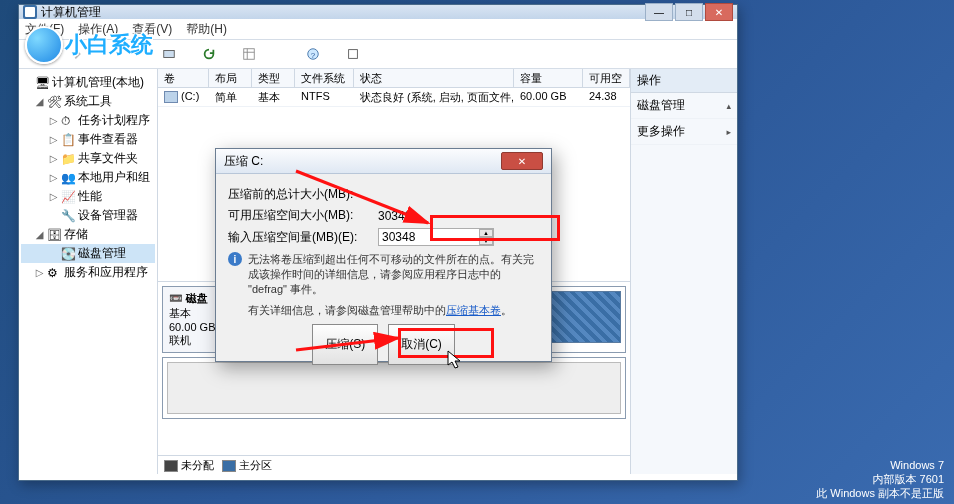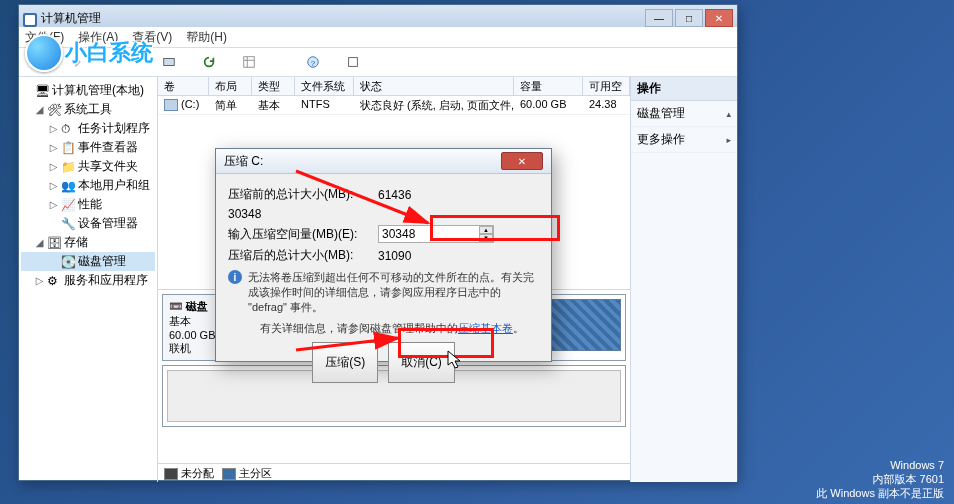--- a/index.html
+++ b/index.html
@@ -1,18 +1,18 @@
 <!DOCTYPE html>
 <html><head>
 <meta charset="utf-8">
 <style>
 html,body{margin:0;padding:0;font-family:"Microsoft YaHei","SimSun",Tahoma,sans-serif;font-size:12px;background:#2b5797;color:#000;overflow:hidden}
 .desktop{width:954px;height:504px;position:relative;background:linear-gradient(135deg,#1e4a7a 0%,#2b5797 50%,#3a6bb0 100%)}
 .window{position:absolute;left:18px;top:4px;width:718px;height:475px;background:#fff;border:1px solid #4a6b8a;box-shadow:2px 4px 12px rgba(0,0,0,.3)}
-.titlebar{height:22px;background:linear-gradient(#d9e5f3,#c3d5ea);display:flex;align-items:flex-end;padding:0 4px;font-size:12px}
+.titlebar{height:14px;background:linear-gradient(#d9e5f3,#c3d5ea);display:flex;align-items:center;padding:0 4px;font-size:12px}
 .titlebar .ticon{width:14px;height:14px;margin-right:4px;background:#3a6ea5;border-radius:2px;position:relative}
 .titlebar .ticon::before{content:"";position:absolute;left:2px;top:2px;width:10px;height:10px;background:#fff;border-radius:1px}
 .winbtns{margin-left:auto;display:flex;gap:2px}
 .winbtn{width:26px;height:16px;background:#d3deec;border:1px solid #9bb0c8;font-size:10px;display:flex;align-items:center;justify-content:center;cursor:pointer}
 .winbtn.close{background:#d86a5e;color:#fff;border-color:#b04a3e}
 .menubar{height:20px;display:flex;align-items:center;padding:0 6px;gap:14px;border-bottom:1px solid #d5dde7;font-size:12px;color:#333}
 .toolbar{height:28px;display:flex;align-items:center;padding:0 6px;gap:16px;border-bottom:1px solid #d5dde7;position:relative}
 .tbbtn{width:22px;height:22px;border:1px solid transparent;display:flex;align-items:center;justify-content:center;border-radius:3px}
 .tbbtn svg{width:14px;height:14px}
 .logo-over{position:absolute;left:6px;top:-14px;display:flex;align-items:center;gap:2px;pointer-events:none}
@@ -36,21 +36,21 @@
 .disk-row{display:flex;border:1px solid #8a9bb0;margin:4px;background:#fff}
 .disk-head{width:72px;border-right:5px solid #000000;padding:4px 6px;font-size:11px;background:#f4f6fa}
 .disk-body{flex:1;padding:4px}
 .part{height:50px;border:1px solid #5a7ba0;background:repeating-linear-gradient(45deg,#3a6ea5 0 4px,#5588c0 4px 8px);display:flex;align-items:center;justify-content:center;color:#fff;font-size:11px}
 .part.blank{background:#eee;border:1px solid #bbb;color:#555}
 .legend{height:18px;border-top:1px solid #cfd8e3;display:flex;align-items:center;gap:8px;padding:0 6px;font-size:11px}
 .legend .sw{width:12px;height:10px;display:inline-block;border:1px solid #888;margin-right:3px;vertical-align:middle}
 .legend .sw.unalloc{background:#444}
 .legend .sw.primary{background:#3a6ea5}
 .right-pane{width:106px;border-left:1px solid #cfd8e3;background:#f5f8fc}
-.right-pane .hdr{background:#e3ecf6;border-bottom:1px solid #cfd8e3;padding:3px 6px;font-weight:bold}
+.right-pane .hdr{background:#e3ecf6;border-bottom:1px solid #cfd8e3;padding:3px 6px;font-weight:normal}
 .right-pane .act{padding:4px 6px;border-bottom:1px solid #eef2f7;display:flex;align-items:center;justify-content:space-between}
 .right-pane .act .tri{font-size:9px;color:#555}
 
 .dialog{position:absolute;left:215px;top:148px;width:335px;height:212px;background:#f0f0f0;border:1px solid #6b7d92;box-shadow:4px 6px 18px rgba(0,0,0,.35);z-index:20}
 .dialog .dtitle{height:24px;background:linear-gradient(#fbfcfe,#dfe8f3);display:flex;align-items:center;padding:0 8px;border-bottom:1px solid #b8c6d8}
 .dialog .dclose{margin-left:auto;width:40px;height:16px;background:#c94f44;border:1px solid #8f3a32;color:#fff;display:flex;align-items:center;justify-content:center;font-size:10px;border-radius:2px;cursor:pointer}
 .dialog .dbody{padding:8px 12px}
 .form-row{display:flex;align-items:center;margin:4px 0;font-size:12px}
 .form-row .lbl{width:150px}
 .form-row .val{flex:1}
@@ -253,44 +253,40 @@
   </div>
 
   <div class="dialog">
     <div class="dtitle">
       <span>压缩 C:</span>
       <div class="dclose">✕</div>
     </div>
     <div class="dbody">
       <div class="form-row">
           <span class="lbl">压缩前的总计大小(MB):</span>
-          <span class="val">61436</span>
         </div>
       <div class="form-row">
+          <span class="lbl">可用压缩空间大小(MB):</span>
           <span class="val">30348</span>
         </div>
       <div class="form-row">
           <span class="lbl">输入压缩空间量(MB)(E):</span>
         <span class="val"><span class="spinwrap">
           <input value="30348" style="">
           <span class="spn">
                 <div>▲</div>
                 <div>▼</div>
               </span>
         </span></span>
       </div>
-      <div class="form-row">
-          <span class="lbl">压缩后的总计大小(MB):</span>
-          <span class="val">31090</span>
-        </div>
       <div class="note">
         <span class="info-icon">i</span>
         <span>无法将卷压缩到超出任何不可移动的文件所在的点。有关完成该操作时间的详细信息，请参阅应用程序日志中的 "defrag" 事件。</span>
       </div>
-      <div class="note" style="margin-left:32px">
+      <div class="note" style="margin-left:20px">
         <span><span>有关详细信息，请参阅磁盘管理帮助中的</span><span class="linkish">压缩基本卷</span><span>。</span></span>
       </div>
       <div class="dlg-btns">
         <button class="btn">压缩(S)</button>
         <button class="btn">取消(C)</button>
       </div>
     </div>
   </div>
 
   <div class="hl-red" style="left:430px;top:215px;width:124px;height:20px"></div>

